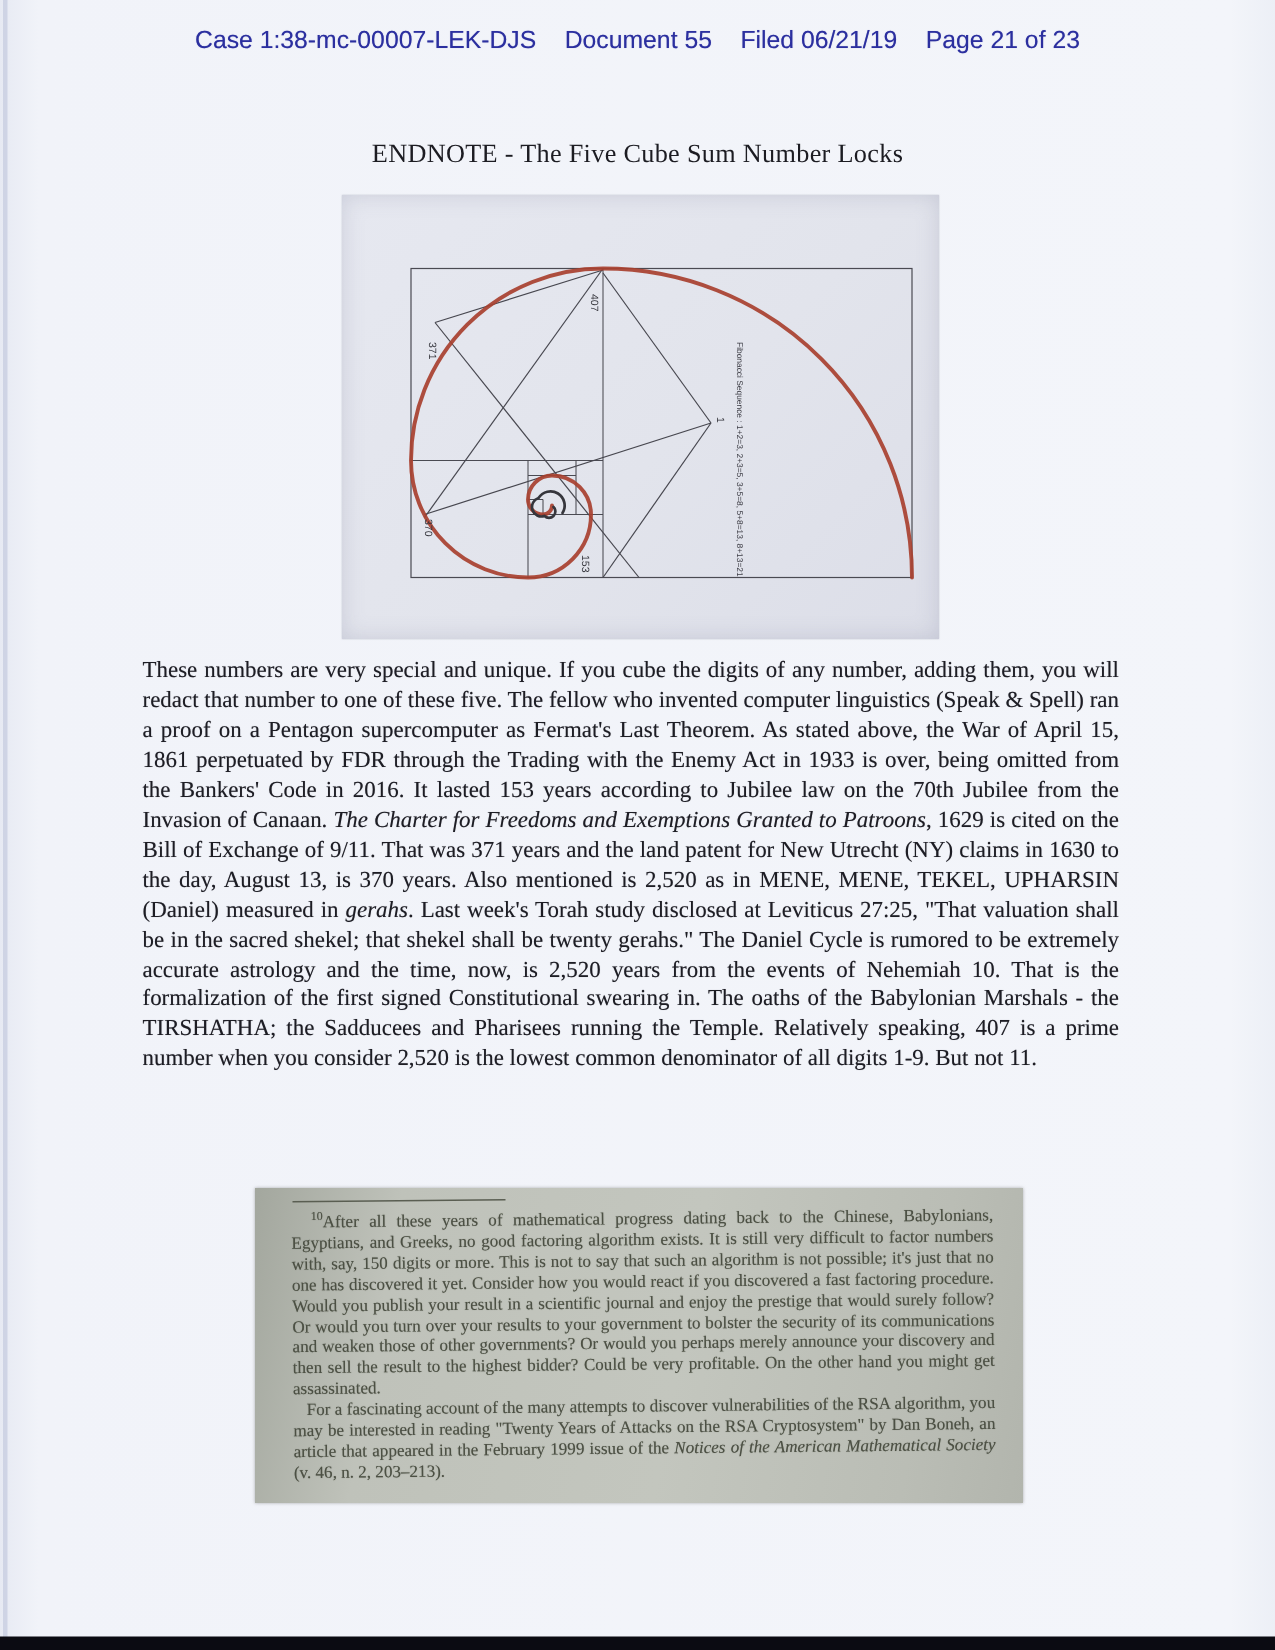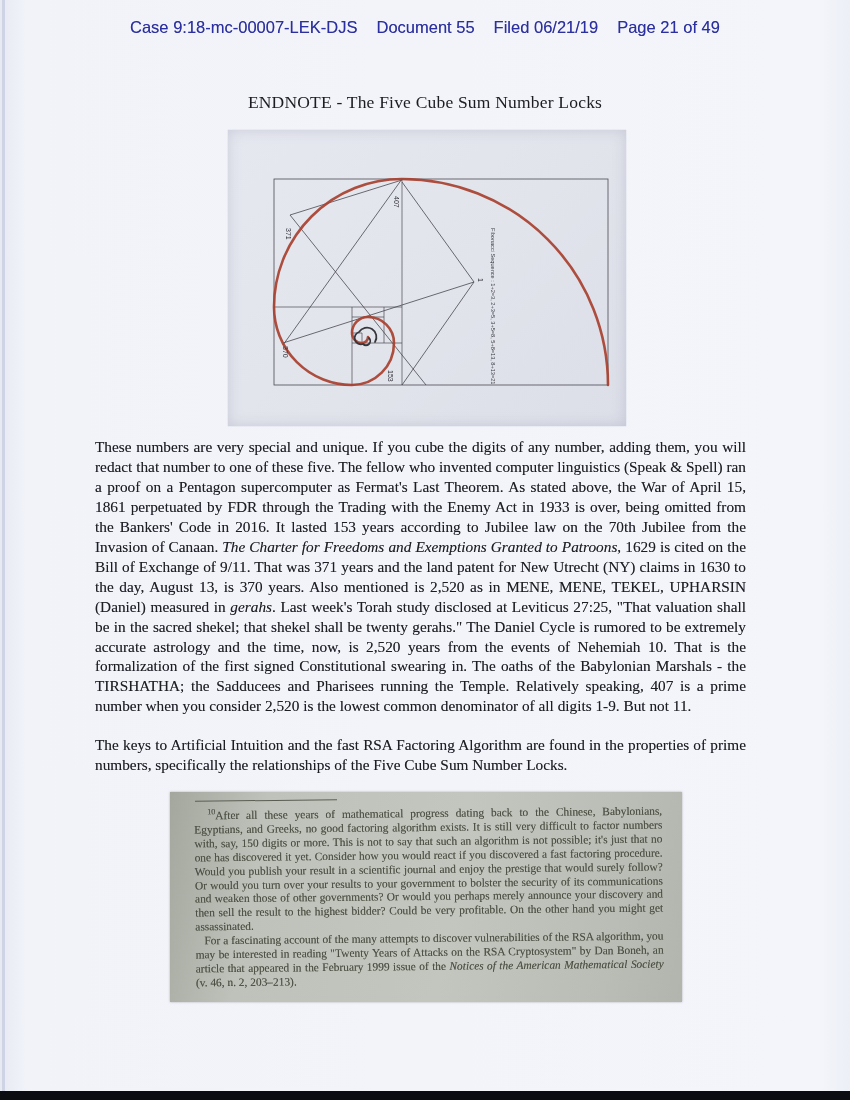--- a/index.html
+++ b/index.html
@@ -39,24 +39,24 @@
   sup{font-size:8px;line-height:0;margin-top:45px;}
 </style>
 </head>
 <body>
 
 <div class="page">
 
   <div class="left-edge"></div>
 
   <div class="header">
-    <span>Case 9:18-mc-00007-LEK-DJS</span>
+    <span>Case 1:38-mc-00007-LEK-DJS</span>
     <span>Document 55</span>
     <span>Filed 06/21/19</span>
-    <span>Page 21 of 49</span>
+    <span>Page 21 of 23</span>
   </div>
 
   <div class="doc-title">ENDNOTE - The Five Cube Sum Number Locks</div>
 
   <div class="figure">
     <svg width="398" height="296" viewBox="0 0 398 296">
 
       <rect x="46" y="49" width="334" height="206" fill="none" stroke="#4a4a52" stroke-width="0.8"></rect>
 
       <g stroke="#4a4a52" stroke-width="0.7">
@@ -97,21 +97,20 @@
         <text x="55" y="216" transform="rotate(90 55 216)">370</text>
         <text x="160" y="240" transform="rotate(90 160 240)">153</text>
         <text x="250" y="148" transform="rotate(90 250 148)">1</text>
         <text x="263" y="98" transform="rotate(90 263 98)" font-size="5.6" fill="#3c3c44">Fibonacci Sequence : 1+2=3, 2+3=5, 3+5=8, 5+8=13, 8+13=21</text>
       </g>
     </svg>
   </div>
 
   <div class="body-text" id="body-text">
       <p class="bodyp"><span>These numbers are very special and unique. If you cube the digits of any number, adding them, you will redact that number to one of these five. The fellow who invented computer linguistics (Speak &amp; Spell) ran a proof on a Pentagon supercomputer as Fermat's Last Theorem. As stated above, the War of April 15, 1861 perpetuated by FDR through the Trading with the Enemy Act in 1933 is over, being omitted from the Bankers' Code in 2016. It lasted 153 years according to Jubilee law on the 70th Jubilee from the Invasion of Canaan. </span><i>The Charter for Freedoms and Exemptions Granted to Patroons</i><span>, 1629 is cited on the Bill of Exchange of 9/11. That was 371 years and the land patent for New Utrecht (NY) claims in 1630 to the day, August 13, is 370 years. Also mentioned is 2,520 as in MENE, MENE, TEKEL, UPHARSIN (Daniel) measured in </span><i>gerahs</i><span>. Last week's Torah study disclosed at Leviticus 27:25, "That valuation shall be in the sacred shekel; that shekel shall be twenty gerahs." The Daniel Cycle is rumored to be extremely accurate astrology and the time, now, is 2,520 years from the events of Nehemiah 10. That is the formalization of the first signed Constitutional swearing in. The oaths of the Babylonian Marshals - the TIRSHATHA; the Sadducees and Pharisees running the Temple. Relatively speaking, 407 is a prime number when you consider 2,520 is the lowest common denominator of all digits 1-9. But not 11.</span></p>
-      <p class="bodyp"><span>The keys to Artificial Intuition and the fast RSA Factoring Algorithm are found in the properties of prime numbers, specifically the relationships of the Five Cube Sum Number Locks.</span></p>
     </div>
 
   <div class="footnote">
     <div class="fn-rule"></div>
     <div class="footnote-inner" id="footnote-text">
         <p class="fnp"><sup>10</sup><span>After all these years of mathematical progress dating back to the Chinese, Babylonians, Egyptians, and Greeks, no good factoring algorithm exists. It is still very difficult to factor numbers with, say, 150 digits or more. This is not to say that such an algorithm is not possible; it's just that no one has discovered it yet. Consider how you would react if you discovered a fast factoring procedure. Would you publish your result in a scientific journal and enjoy the prestige that would surely follow? Or would you turn over your results to your government to bolster the security of its communications and weaken those of other governments? Or would you perhaps merely announce your discovery and then sell the result to the highest bidder? Could be very profitable. On the other hand you might get assassinated.</span></p>
         <p class="fnp"><span>For a fascinating account of the many attempts to discover vulnerabilities of the RSA algorithm, you may be interested in reading "Twenty Years of Attacks on the RSA Cryptosystem" by Dan Boneh, an article that appeared in the February 1999 issue of the </span><i>Notices of the American Mathematical Society</i><span> (v. 46, n. 2, 203–213).</span></p>
       </div>
   </div>
 

